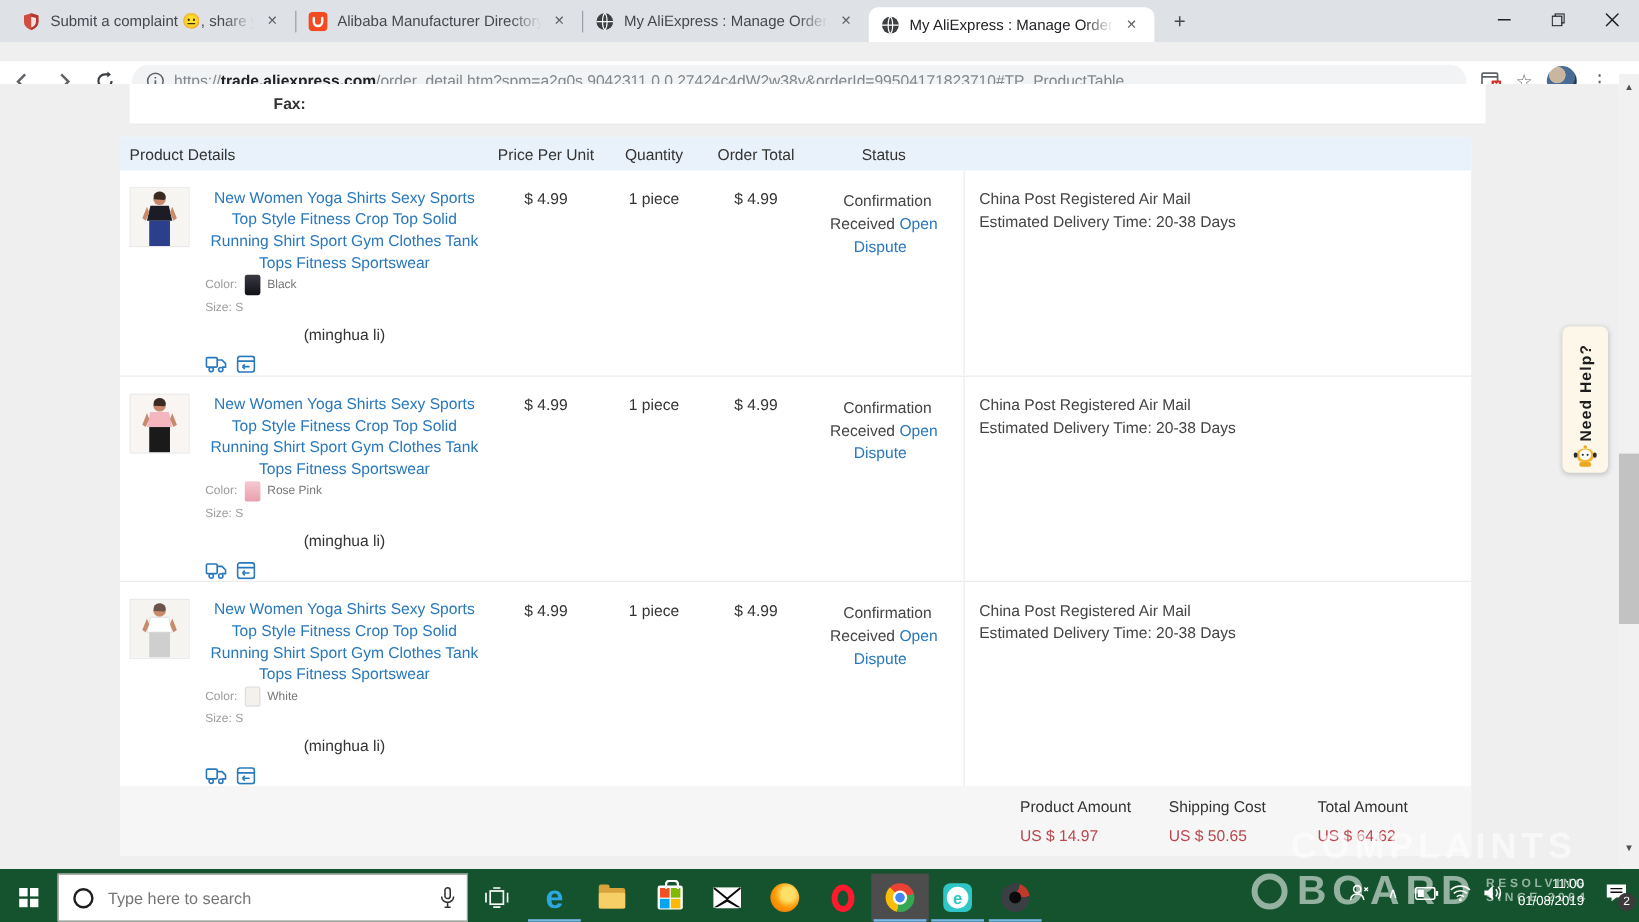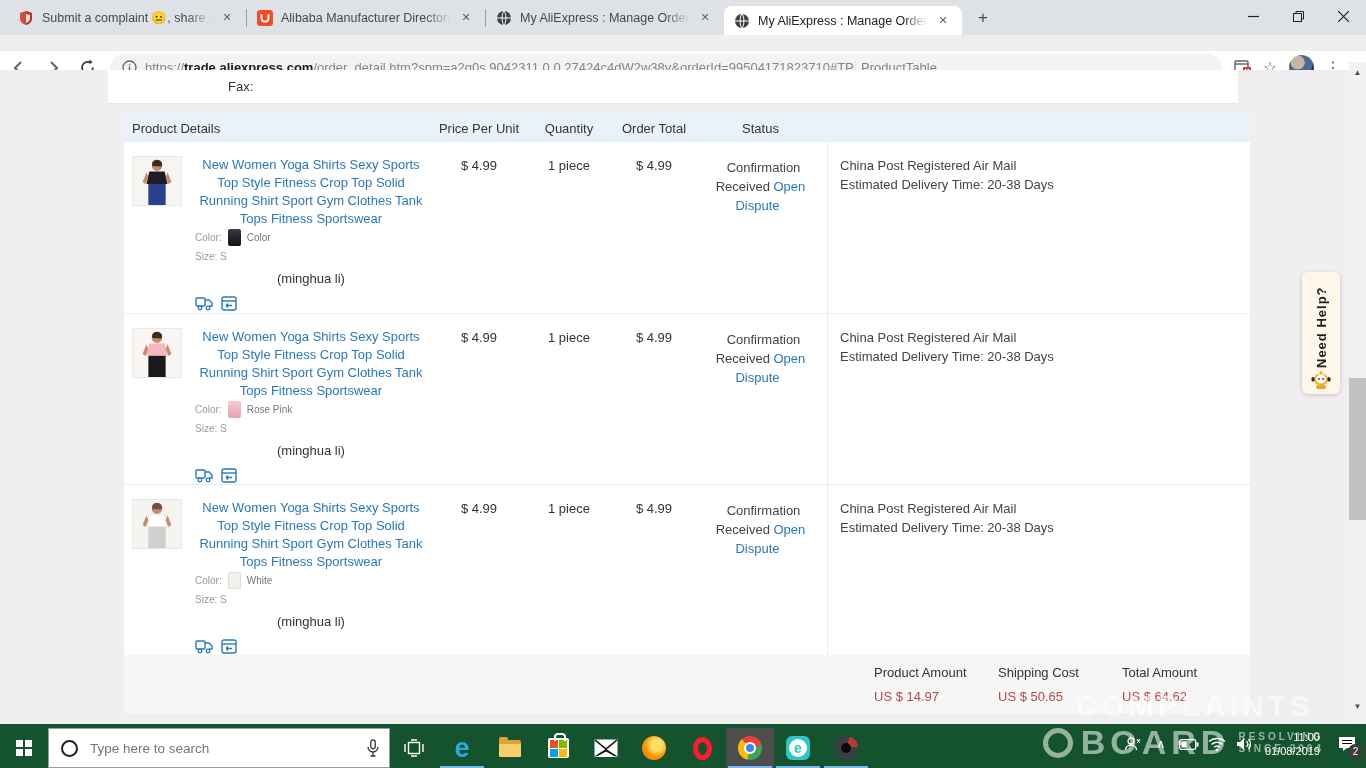--- a/index.html
+++ b/index.html
@@ -25,22 +25,22 @@
   .omnibox .info-ico { margin-right:8px; flex:0 0 auto; }
   .url-proto, .url-path { color:#80868b; }
   .url-domain { color:#202124; font-weight:bold; }
   .tb-right { display:flex; align-items:center; margin-left:6px; }
   .tb-ico { width:28px; height:28px; display:flex; align-items:center; justify-content:center; color:#5f6368; font-size:16px; position:relative; }
   .avatar { width:25px; height:25px; border-radius:50%; background:radial-gradient(circle at 35% 30%, #c8b6a0 0 28%, #4a6b94 30% 62%, #27394f 64%); margin:0 5px; }
 
   
   .page { position:absolute; top:70px; left:0; width:1349px; height:658px; background:#efefef; }
   .faxbar { position:absolute; top:0; left:108px; width:1130px; height:34px; background:#fff; border-bottom:1px solid #e6e6e6; display:flex; align-items:center; }
-  .fax-label { margin-left:120px; font-size:13px; font-weight:normal; color:#333;text-align:right; }
-  .ordertable { position:absolute; top:44px; left:124px; width:1126px; background:#fff; }
+  .fax-label { margin-left:120px; font-size:13px; font-weight:bold; color:#333;text-align:right; }
+  .ordertable { position:absolute; top:44px; left:100px; width:1126px; background:#fff; }
   .thead, .trow { display:grid; grid-template-columns:310px 90px 90px 80px 133px 1fr; }
   .thead { height:28px; background:#e9f2fb; align-items:center; font-size:13px; color:#333; }
   .th-details { padding-left:8px; }
   .th-c { text-align:center; }
   .trow { height:171px; }
   .trow + .trow { border-top:1px solid #ececec; }
   .cell { padding-top:16px; font-size:13px; color:#333; }
   .c-center { text-align:center; }
   .c-details { display:flex; padding:14px 4px 0 8px; }
   .thumb { width:50px; height:50px; border:1px solid #e8e8e8; flex:0 0 50px; }
@@ -245,21 +245,21 @@
             <path d="M20 6a5.5 5.5 0 0 1 10 0c1 3-1 4-1 4l-9-.5z" fill="#3a2a22"></path>
             <path d="M17 15h16l3 13H14z" fill="#1c1c24"></path>
             <path d="M14 16l-4 10 3 2 3-7M36 16l4 10-3 2-3-7" fill="#c98a6b"></path>
             <rect x="16" y="28" width="18" height="22" fill="#2b3f8c"></rect>
           </svg>
         <div class="d-text">
           <a class="p-title">New Women Yoga Shirts Sexy Sports Top Style Fitness Crop Top Solid Running Shirt Sport Gym Clothes Tank Tops Fitness Sportswear</a>
           <div class="attr-line">
               <span>Color:</span>
               <span class="swatch sw-black"></span>
-              <span class="attr-val">Color</span>
+              <span class="attr-val">Black</span>
             </div>
           <div class="attr-line">Size: S</div>
           <div class="seller">(minghua li)</div>
           <div class="row-icons">
             <svg width="18" height="15" viewBox="0 0 18 15">
                 <rect x="1" y="2" width="9" height="8" rx="1" fill="none" stroke="#2878bd" stroke-width="1.4"></rect>
                 <path d="M10 4h4l3 3v3h-3" fill="none" stroke="#2878bd" stroke-width="1.4"></path>
                 <circle cx="5" cy="12" r="1.8" fill="none" stroke="#2878bd" stroke-width="1.3"></circle>
                 <circle cx="13" cy="12" r="1.8" fill="none" stroke="#2878bd" stroke-width="1.3"></circle>
               </svg>

